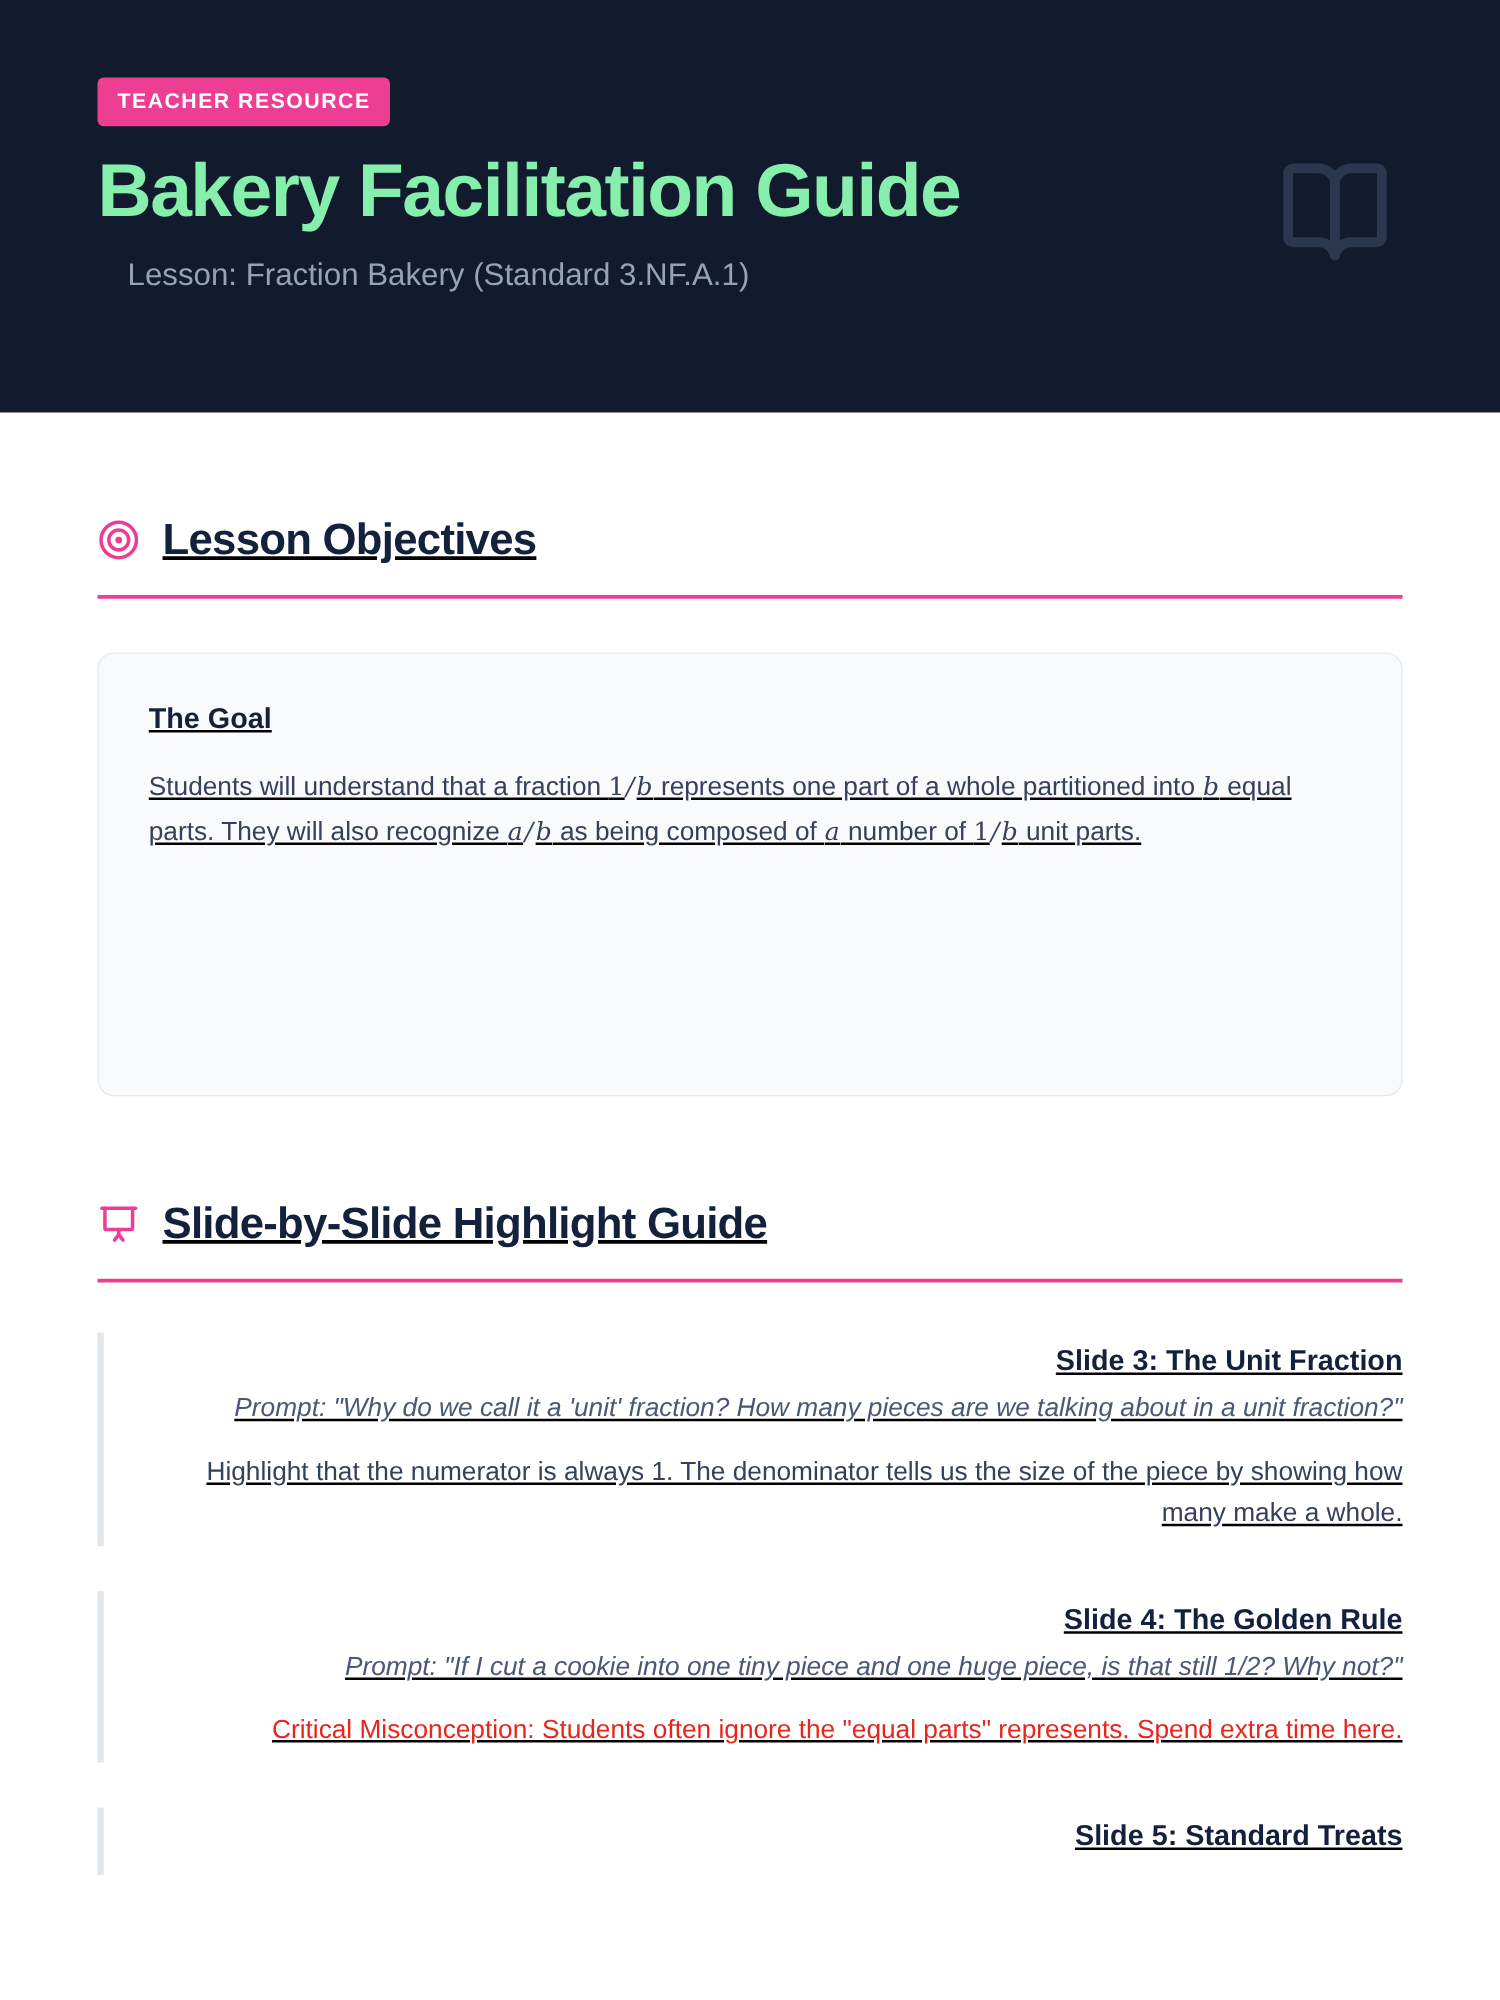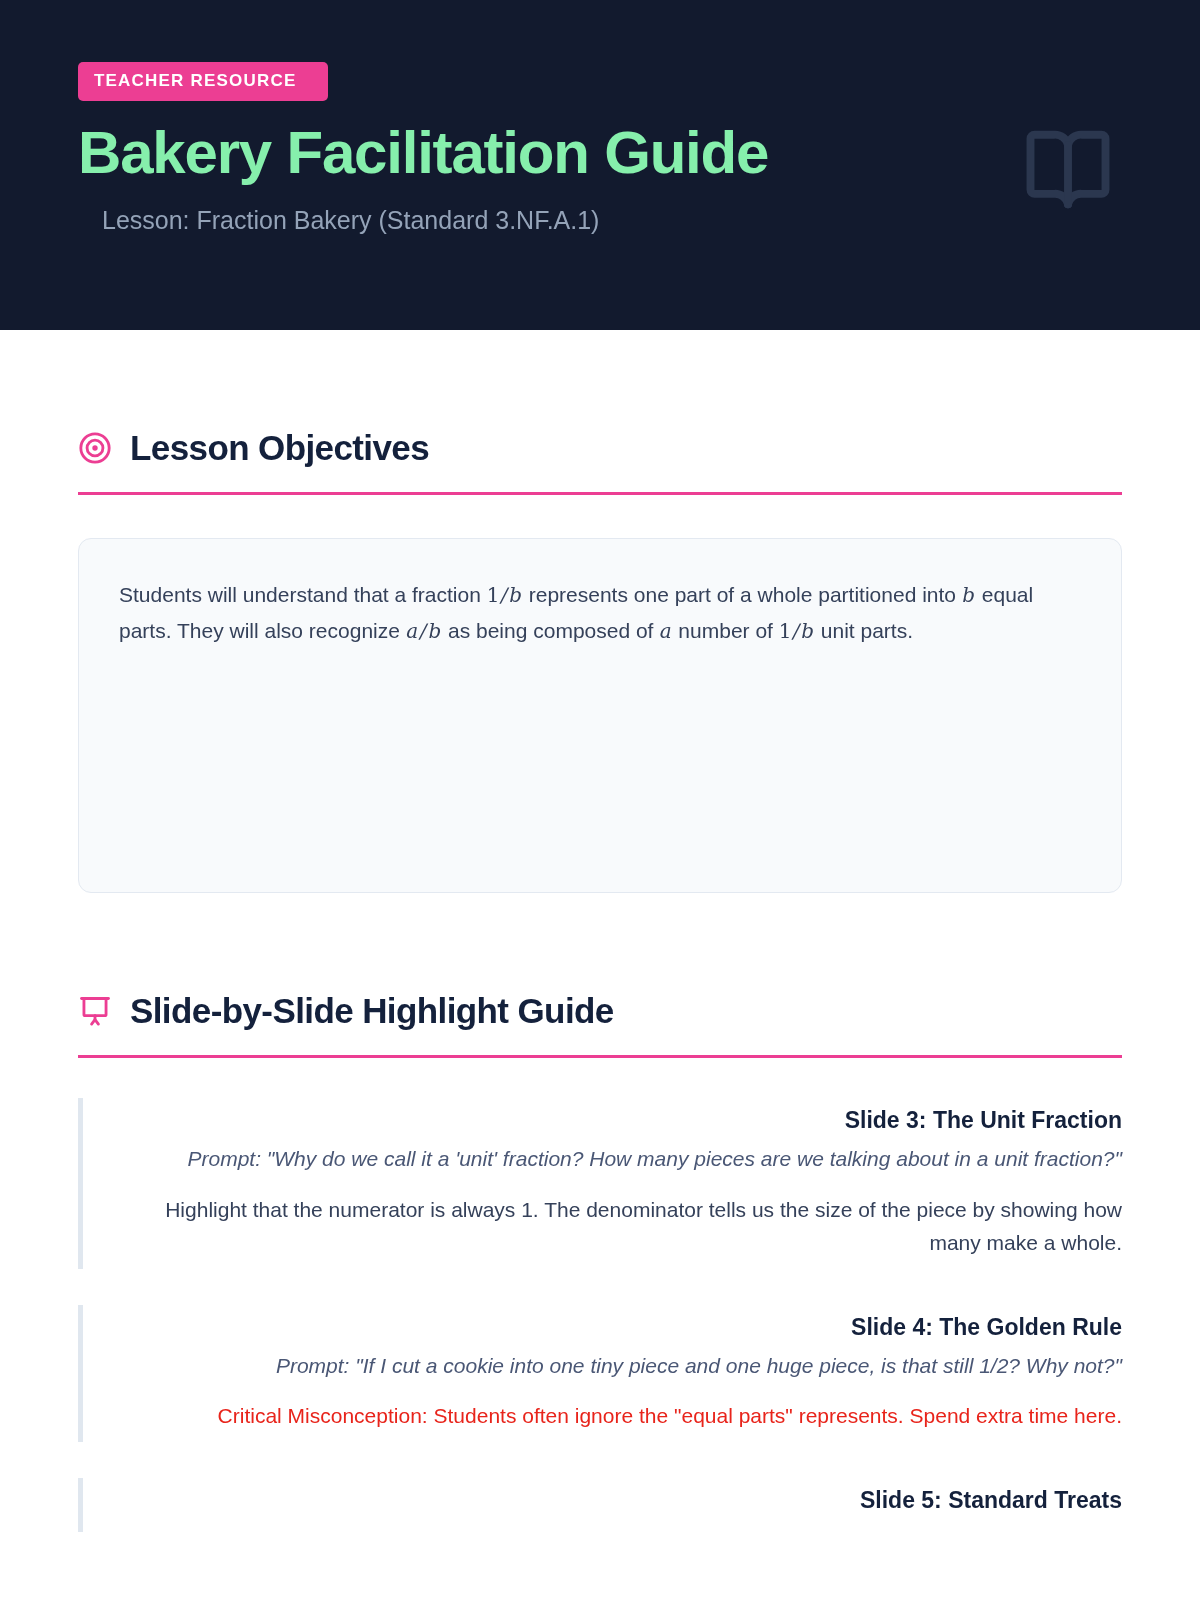--- a/index.html
+++ b/index.html
@@ -19,21 +19,21 @@
     height: 330px;
     position: relative;
   }
   .badge {
     display: inline-block;
     background: #ec3e93;
     color: #ffffff;
     font-size: 17px;
     font-weight: bold;
     letter-spacing: 1.2px;
-    padding: 9px 32px 10px 16px;
+    padding: 9px 16px 10px 16px;
     border-radius: 5px;
   }
   .doc-title {
     color: #86efac;
     font-size: 60px;
     font-weight: bold;
     letter-spacing: -1.2px;
     line-height: 1.08;
     margin-top: 20px;
   }
@@ -49,21 +49,21 @@
     right: 82px;
     top: 118px;
     width: 100px;
     height: 100px;
     color: #2b374f;
   }
 
   
   .content { padding: 0 78px; }
 
-  .section { margin-top: 16px; }
+  .section { margin-top: 0; text-decoration: underline; }
   .section-head {
     display: flex;
     align-items: center;
     gap: 18px;
     padding-top: 82px;
   }
   .section-icon {
     width: 34px;
     height: 34px;
     flex: 0 0 34px;
@@ -188,20 +188,21 @@
           <circle cx="12" cy="12" r="1.9" fill="currentColor" stroke="none"></circle>
         </svg>
       </span>
       <div class="section-title">Lesson Objectives</div>
     </div>
     <div class="section-rule"></div>
 
     <div class="cards">
 
       <div class="card">
+        <div class="card-title">The Goal</div>
         <div class="card-text"><span>Students will understand that a fraction </span><span class="mathv"><span>1</span><span style="display: inline-block; transform: skewX(-11deg); padding: 0px 1px;">/</span><span style="font-style: italic; padding: 0px 0.5px;">b</span></span><span> represents one part of a whole partitioned into </span><span class="mathv"><span style="font-style: italic; padding: 0px 0.5px;">b</span></span><span> equal parts. They will also recognize </span><span class="mathv"><span style="font-style: italic; padding: 0px 0.5px;">a</span><span style="display: inline-block; transform: skewX(-11deg); padding: 0px 1px;">/</span><span style="font-style: italic; padding: 0px 0.5px;">b</span></span><span> as being composed of </span><span class="mathv"><span style="font-style: italic; padding: 0px 0.5px;">a</span></span><span> number of </span><span class="mathv"><span>1</span><span style="display: inline-block; transform: skewX(-11deg); padding: 0px 1px;">/</span><span style="font-style: italic; padding: 0px 0.5px;">b</span></span><span> unit parts.</span></div>
       </div>
 
 
     </div>
   </div>
 
   <div class="section">
     <div class="section-head">
       <span class="section-icon">

